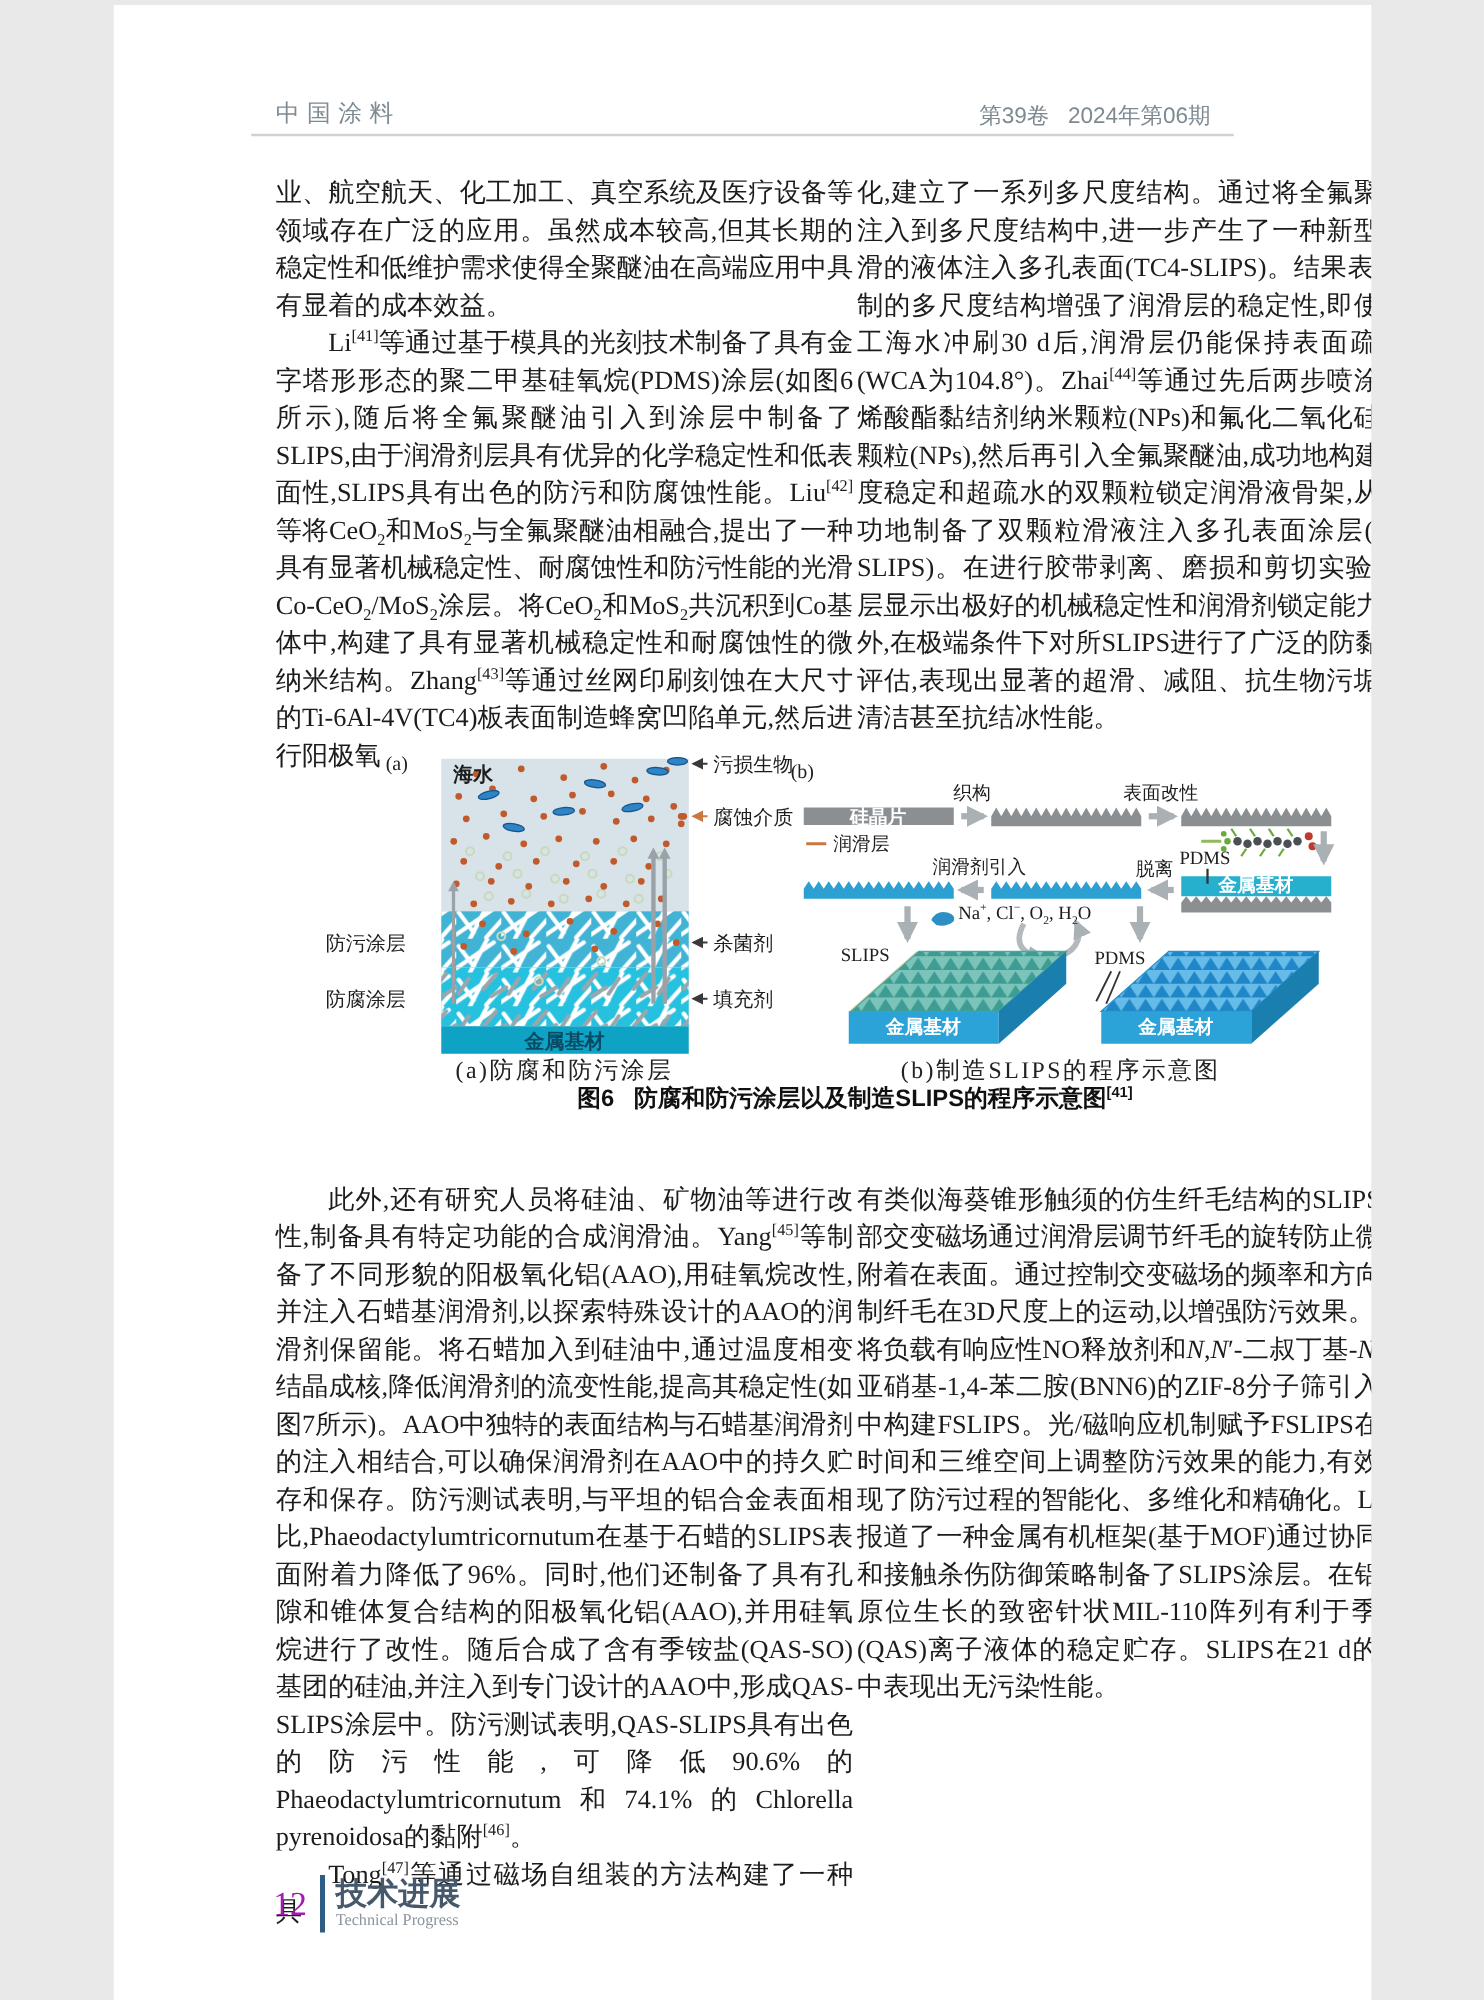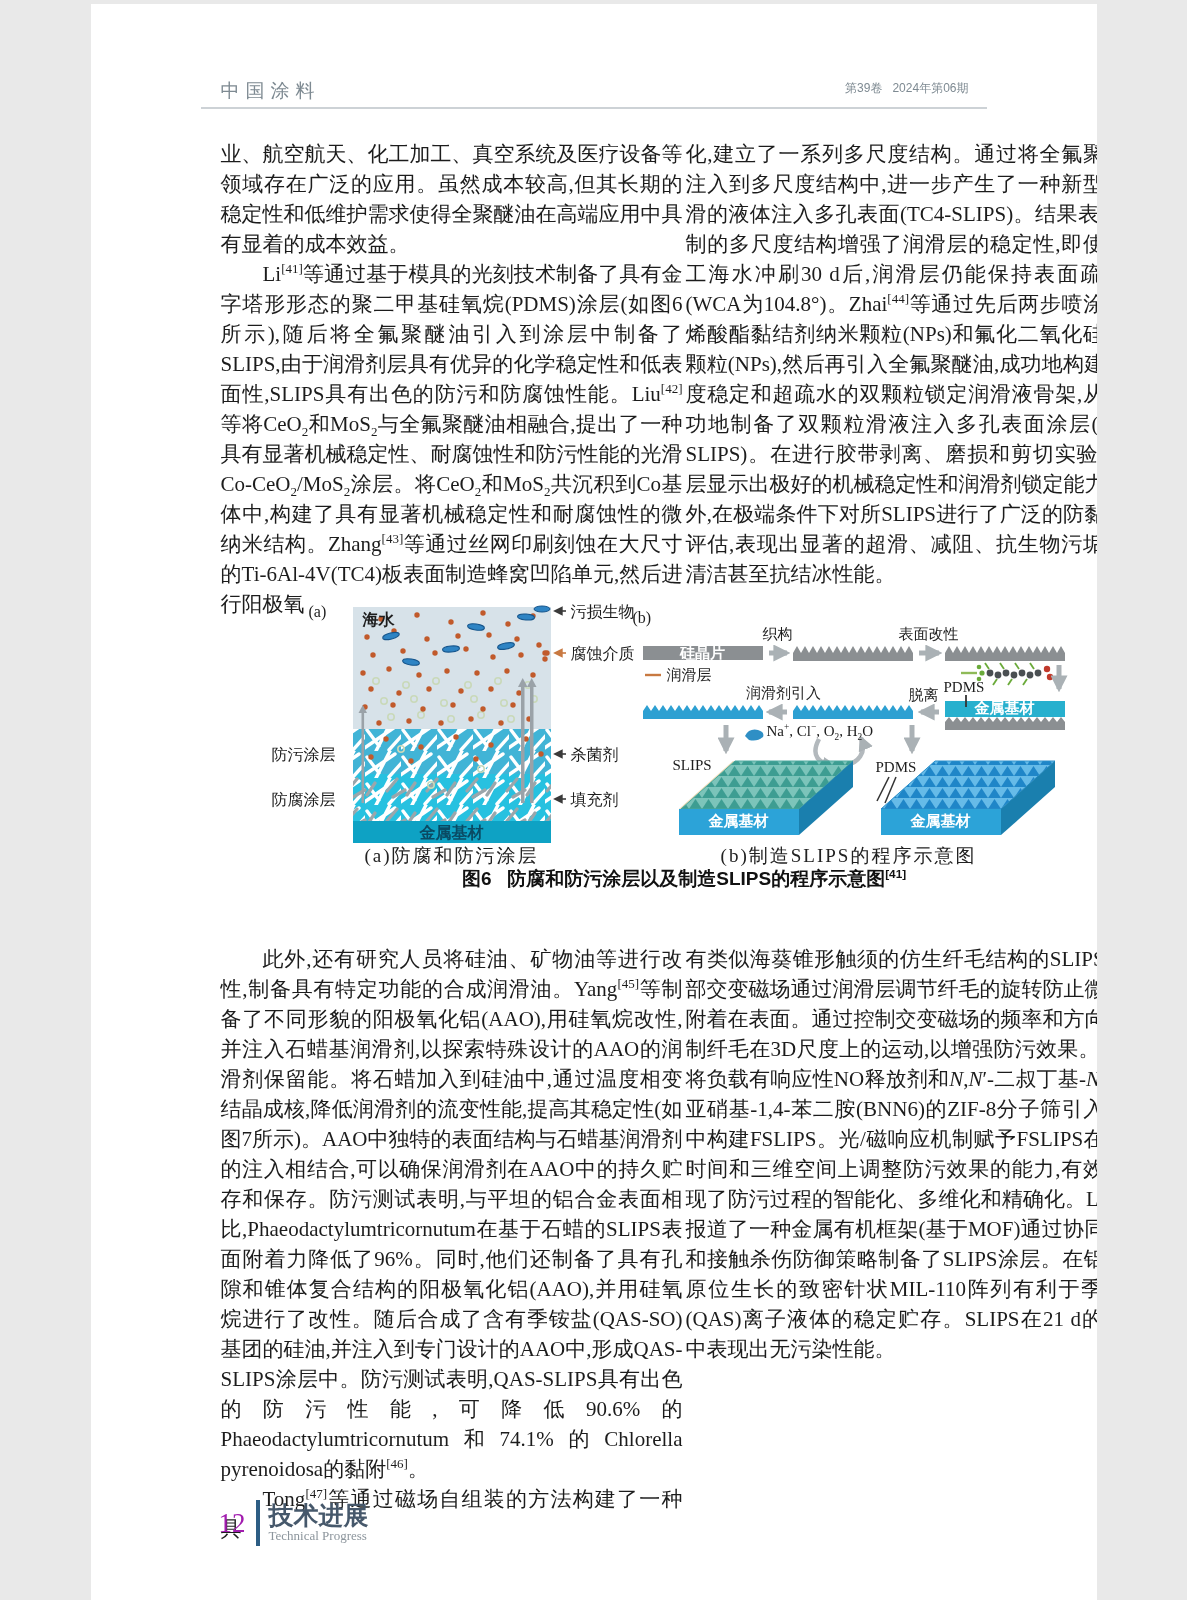--- a/index.html
+++ b/index.html
@@ -2,41 +2,41 @@
 <html><head>
 <meta charset="utf-8">
 <style>
   html,body{margin:0;padding:0;background:#e9e9e9;}
   .page{position:relative;width:1006px;height:1600px;background:#ffffff;margin:4px auto;overflow:hidden;
         font-family:"Liberation Serif","DejaVu Serif",serif;color:#1c1c1c;}
   
   .hdr-left{position:absolute;left:130px;top:74px;font-family:"Liberation Sans","DejaVu Sans",sans-serif;
             font-size:19px;color:#7e8a92;letter-spacing:6px;}
   .hdr-right{position:absolute;right:128px;top:76px;font-family:"Liberation Sans","DejaVu Sans",sans-serif;
-             font-size:12px;color:#7e8a92;white-space:pre;}
+             font-size:18px;color:#7e8a92;white-space:pre;}
   .hdr-rule{position:absolute;left:110px;right:110px;top:103px;height:2px;background:#cdd2d6;}
   
   .col{position:absolute;width:462px;}
   .col-tl{left:130px;top:135px;}
   .col-tr{left:595px;top:135px;}
   .col-bl{left:130px;top:940px;}
   .col-br{left:595px;top:940px;}
   p.para{margin:0;text-align:justify;font-size:21px;line-height:30px;}
   p.indent{text-indent:2em;}
   sup{font-size:0.62em;line-height:0;}
   sub{font-size:0.62em;line-height:0;}
   
   .figure{position:absolute;left:130px;top:585px;width:930px;height:272px;}
   .figure svg{position:absolute;left:0;top:0;}
   .flabel{position:absolute;font-size:16px;color:#1d1d1d;white-space:nowrap;}
   .flabel.small{font-size:15px;}
   .flabel.bold{font-weight:bold;}
   .flabel.white{color:#ffffff;font-weight:bold;}
   .flabel.center{text-align:center;}
-  .flabel.right{text-align:center;}
+  .flabel.right{text-align:left;}
   .fcap{position:absolute;font-size:19px;color:#222;text-align:center;letter-spacing:2px;}
   .figcap-zh{position:absolute;left:0;width:1187px;top:862px;text-align:center;
              font-family:"Liberation Sans","DejaVu Sans",sans-serif;font-weight:bold;font-size:19px;color:#111;white-space:pre;}
   .figcap-en{position:absolute;left:0;width:1187px;top:892px;text-align:center;
              font-weight:bold;font-size:19px;color:#111;white-space:pre;}
   
   .footer{position:absolute;left:128px;top:1496px;display:flex;align-items:center;}
   .footer .pn{font-size:27px;color:#a21caf;margin-right:10px;text-align:center;}
   .footer .bar{width:4px;height:46px;background:#2d5d84;margin-right:9px;}
   .footer .sec-zh{font-family:"Liberation Sans","DejaVu Sans",sans-serif;font-weight:bold;

